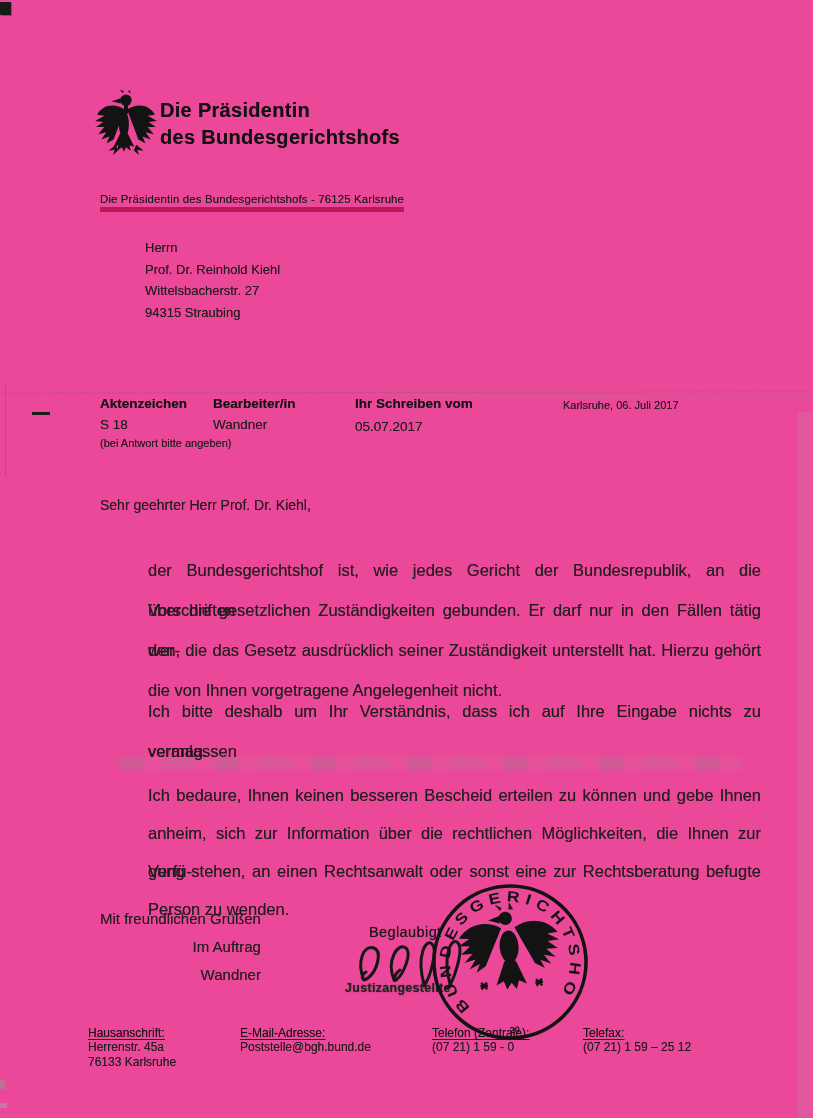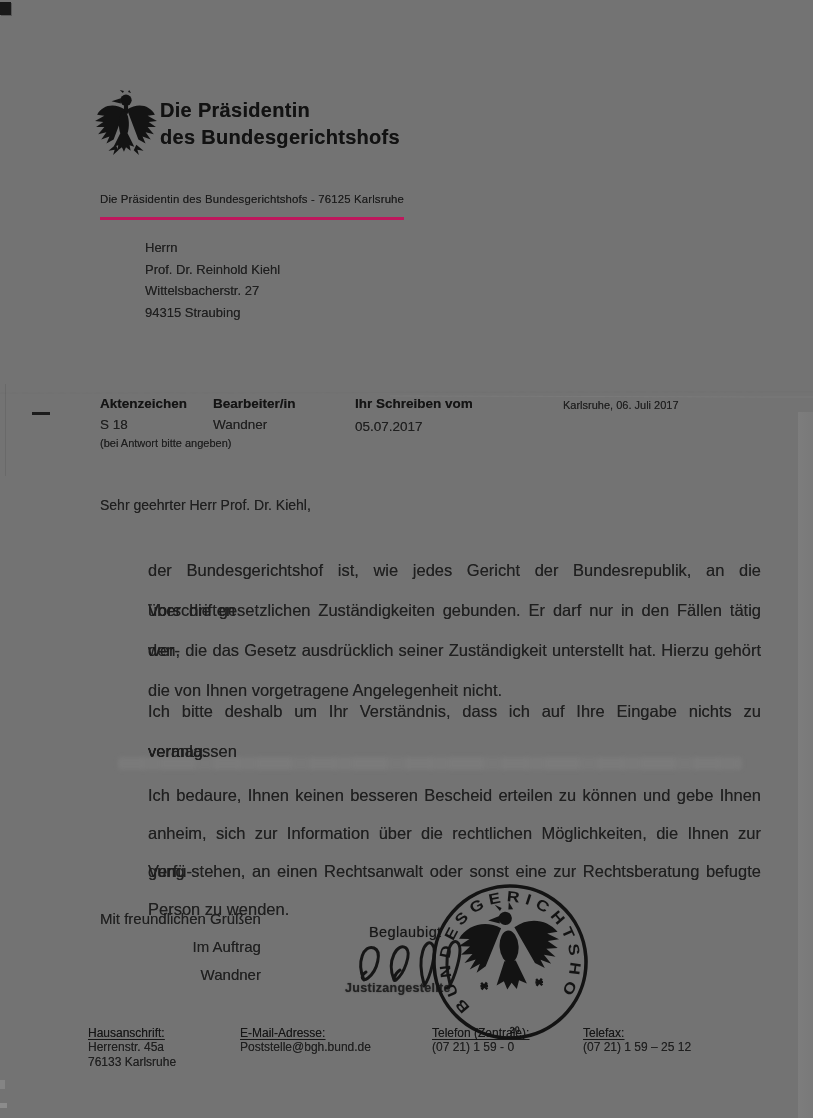--- a/index.html
+++ b/index.html
@@ -1,24 +1,24 @@
 <!DOCTYPE html>
 <html><head>
 <meta charset="utf-8">
 <style>
   html,body{margin:0;padding:0;background:#ffffff;}
   .page{
-    position:relative;width:813px;height:1118px;background:#737373;overflow:hidden;
+    position:relative;width:813px;height:1118px;background:#ec4899;overflow:hidden;
     font-family:"Liberation Sans",sans-serif;color:#1f1f1f;
   }
   .abs{position:absolute;}
   .t{text-shadow:0 0 .5px rgba(0,0,0,.5);}
   
   .hdr-title{left:160px;top:97px;font-size:20px;font-weight:700;line-height:27px;color:#121212;letter-spacing:.3px;}
-  .sender-line{left:100px;top:193px;font-size:11.4px;color:#1b1b1b;border-bottom:3px solid #be185d;padding-bottom:12px;letter-spacing:.15px;}
+  .sender-line{left:100px;top:193px;font-size:11.4px;color:#1b1b1b;border-bottom:5px solid #be185d;padding-bottom:2px;letter-spacing:.15px;}
   .recipient{left:100px;top:237px;font-size:13px;line-height:21.5px;margin-left:45px;}
   
   .corner-mark{left:0;top:2px;width:11px;height:13px;background:#191919;box-shadow:1px 1px 0 rgba(60,60,60,.5);}
   .fold-line{left:0;top:392px;width:813px;height:1px;background:rgba(110,110,110,.38);transform:rotate(-.12deg);}
   .fold-line2{left:390px;top:396px;width:423px;height:1px;background:rgba(140,140,140,.28);transform:rotate(.15deg);}
   .fold-dash{left:32px;top:412px;width:18px;height:3px;background:#1c1c1c;}
   .left-edge{left:5px;top:384px;width:1px;height:92px;background:rgba(90,90,90,.4);}
   .right-shadow{left:798px;top:412px;width:15px;height:706px;background:linear-gradient(90deg,rgba(160,160,160,.22),rgba(190,190,190,.08));}
   .speck1{left:0;top:1080px;width:5px;height:9px;background:rgba(150,150,150,.5);}
   .speck2{left:0;top:1103px;width:7px;height:5px;background:rgba(170,170,170,.45);}

